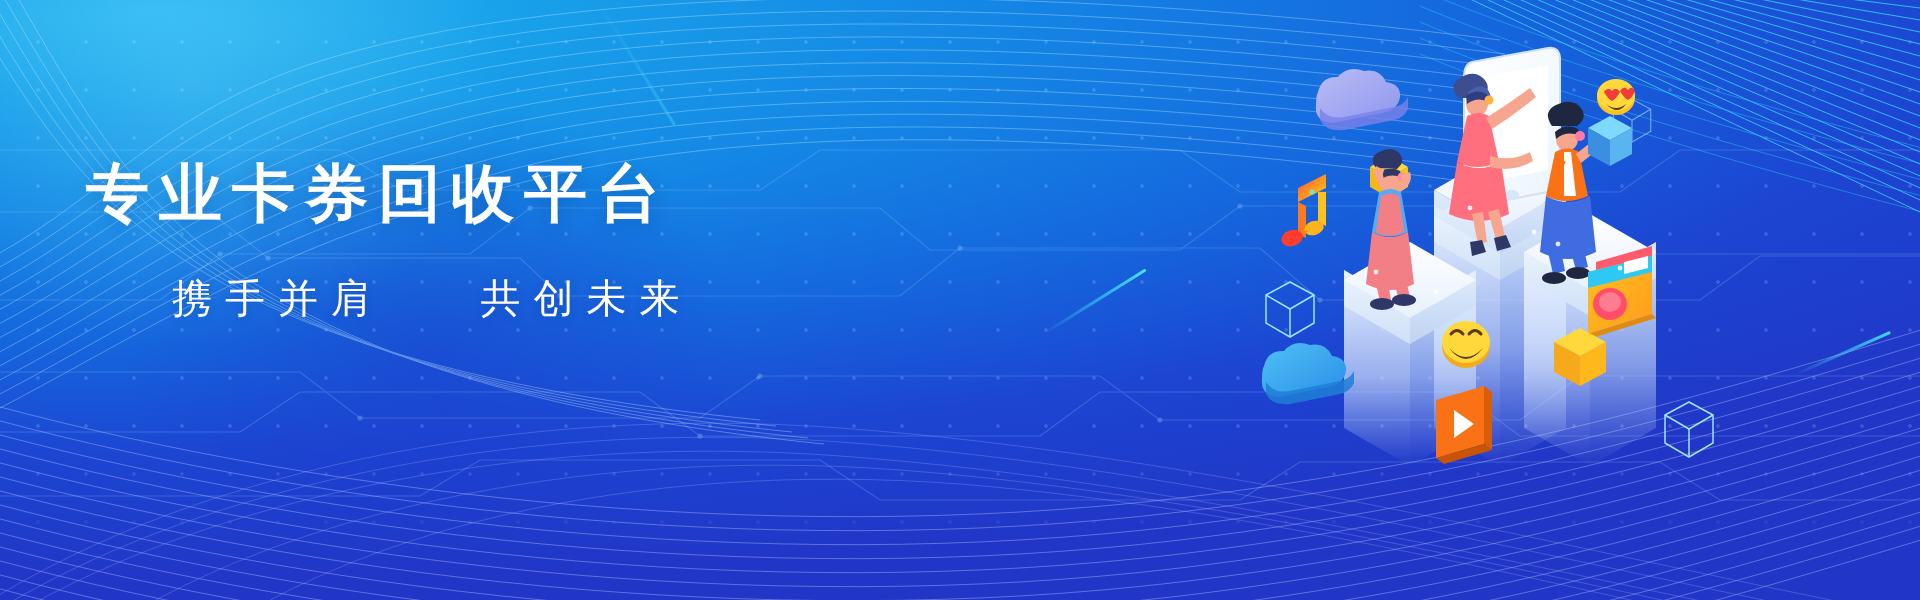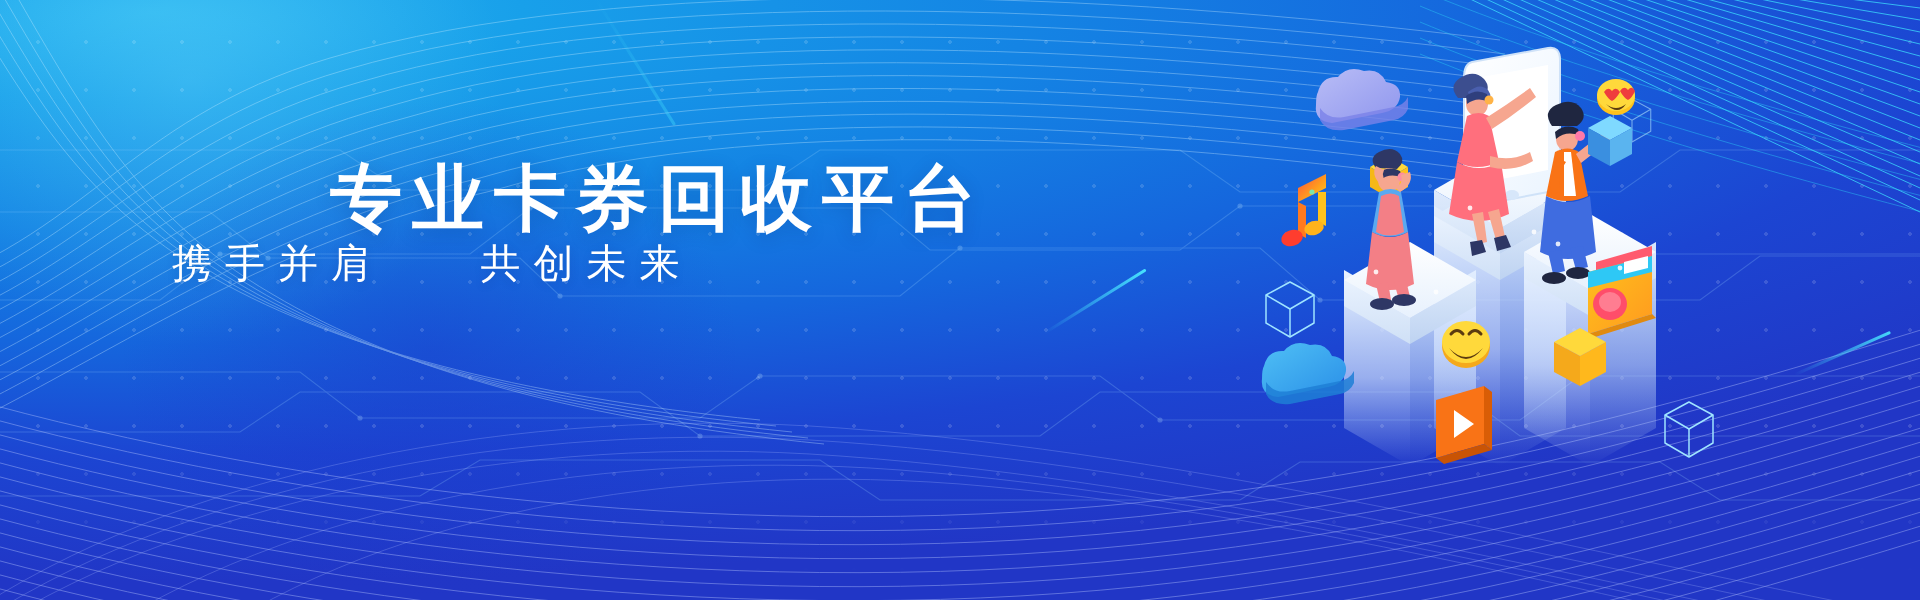--- a/index.html
+++ b/index.html
@@ -41,30 +41,29 @@
   .glow-br{
     position:absolute; right:-180px; bottom:-260px; width:860px; height:700px;
     background:radial-gradient(closest-side, rgba(30,50,200,.42), rgba(30,50,200,0) 72%);
   }
 
   
   .copy{ position:absolute; left:86px; top:160px; width:900px; z-index:6; }
 
   .headline{
     color:#ffffff;
-    font-size:72px;
+    font-size:63px;
     line-height:1.06;
     font-weight:900;
     letter-spacing:10px;
     white-space:nowrap;
     text-shadow:0 4px 18px rgba(9,40,120,.22);
-    text-align:right;
   }
   .subline{
-    margin-left:86px;
+    margin-top:44px; margin-left:86px;
     color:#ffffff;
     font-size:40px;
     font-weight:400;
     letter-spacing:13px;
     white-space:pre;
     text-shadow:0 2px 10px rgba(9,40,120,.20);
   }
 
   
   .illus{ position:absolute; left:1258px; top:46px; width:420px; height:420px; z-index:5; }

